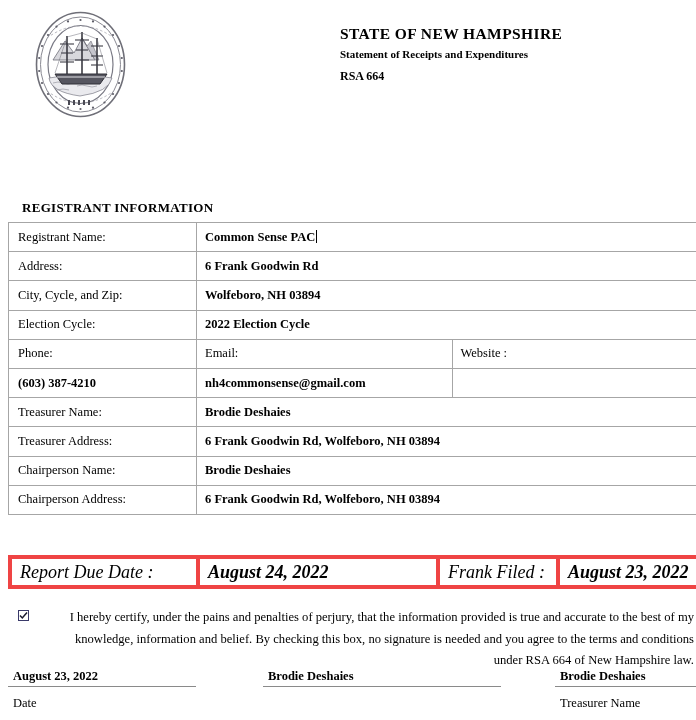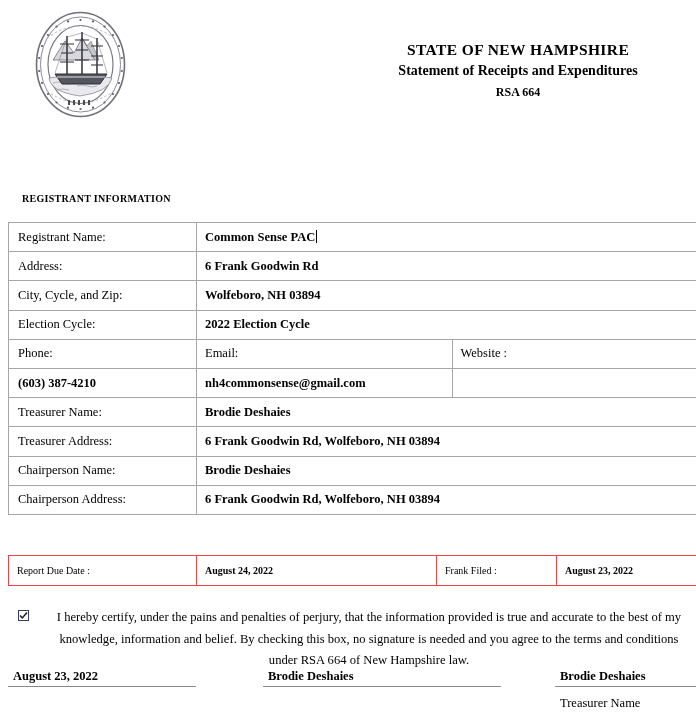--- a/index.html
+++ b/index.html
@@ -24,47 +24,46 @@
     left: 0; top: 0;
     width: 696px; height: 135px;
   }
   #state-seal {
     position: absolute;
     left: 27px; top: 8px;
     width: 107px; height: 113px;
   }
   #title-block {
     position: absolute;
-    left: 340px; top: 40px;
+    left: 340px; top: 24px;
     width: 356px;
-    text-align: center;
   }
   #title-block .t-line1 {
     font-weight: bold;
     font-size: 15.5px;
     letter-spacing: .4px;
     line-height: 20px;
   }
   #title-block .t-line2 {
     font-weight: bold;
-    font-size: 14px;
+    font-size: 11px;
     line-height: 21px;
   }
   #title-block .t-line3 {
     font-weight: bold;
     font-size: 12px;
     line-height: 22px;
   }
 
   
   #registrant-heading {
     position: absolute;
-    left: 22px; top: 193px;
-    font-weight: bold;
-    font-size: 10px;
+    left: 22px; top: 200px;
+    font-weight: bold;
+    font-size: 13px;
     letter-spacing: .3px;
   }
 
   
   #registrant-table {
     position: absolute;
     left: 8px; top: 222px;
     width: 700px;
     border-collapse: collapse;
     table-layout: fixed;
@@ -93,26 +92,27 @@
 
   
   #dates-table {
     position: absolute;
     left: 8px; top: 555px;
     width: 700px;
     border-collapse: collapse;
     table-layout: fixed;
   }
   #dates-table td {
-    border: 1px solid #ef4444;
+    border: 4px solid #ef4444;
     height: 30px;
     padding: 0 0 0 8px;
-    font-size: 10px;
+    font-size: 18px;
     vertical-align: middle;
     white-space: nowrap;
+    font-style: italic;
   }
   #dates-table td.d-lbl1 { width: 188px; }
   #dates-table td.d-val1 { width: 240px; font-weight: bold; padding-left: 8px; }
   #dates-table td.d-lbl2 { width: 120px; }
   #dates-table td.d-val2 { font-weight: bold; }
 
   
   #certification-row {
     position: absolute;
     left: 18px; top: 607px;
@@ -123,21 +123,21 @@
     left: 0px; top: 3px;
     width: 11px; height: 11px;
     border: 1px solid #3a3a6a;
     background: #ffffff;
   }
   #certify-checkbox svg { display: block; }
   #certification-text {
     margin-left: 26px;
     font-size: 12.6px;
     line-height: 21.5px;
-    text-align: center;
+    text-align: right;
   }
 
   
   #signature-block {
     position: absolute;
     left: 0; top: 668px;
     width: 696px;
     height: 52px;
   }
   .sig-col { position: absolute; top: 0; }
@@ -326,20 +326,21 @@
     </svg>
   </div>
   <div id="certification-text">I hereby certify, under the pains and penalties of perjury, that the information provided is true and accurate to the best of my knowledge, information and belief. By checking this box, no signature is needed and you agree to the terms and conditions under RSA 664 of New Hampshire law.</div>
 </div>
 
 <div id="signature-block">
 
   <div class="sig-col" id="sig-date">
     <div class="sig-value">August 23, 2022</div>
     <div class="sig-rule"></div>
+    <div class="sig-caption">Date</div>
   </div>
 
   <div class="sig-col" id="sig-chair">
     <div class="sig-value">Brodie Deshaies</div>
     <div class="sig-rule"></div>
   </div>
 
   <div class="sig-col" id="sig-treas">
     <div class="sig-value">Brodie Deshaies</div>
     <div class="sig-rule"></div>

